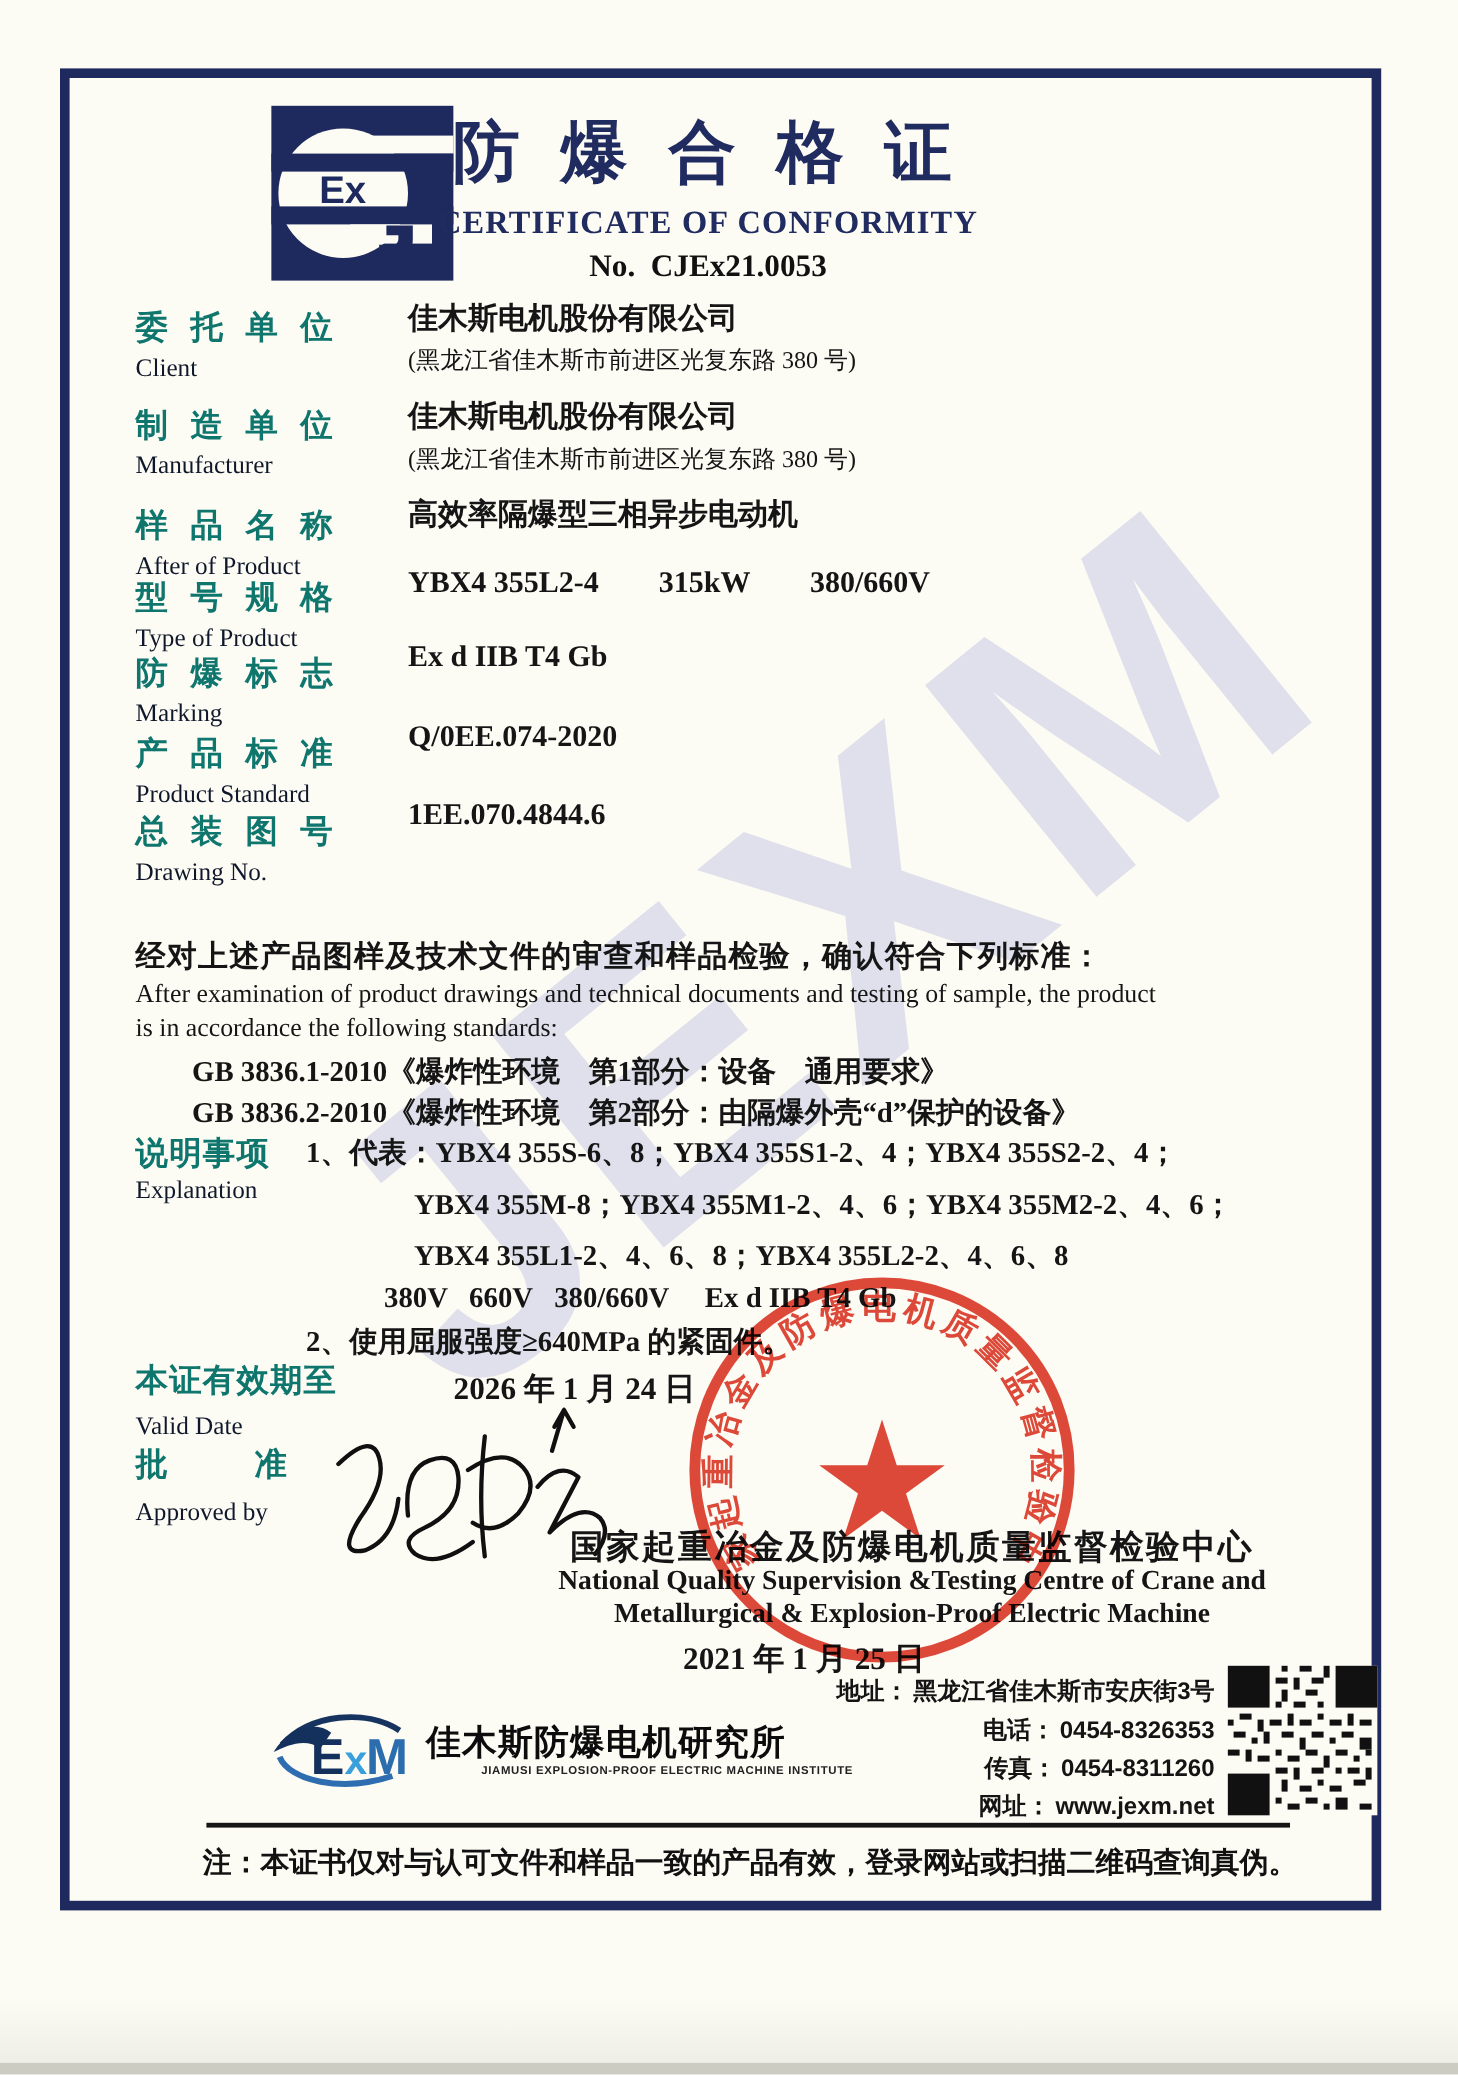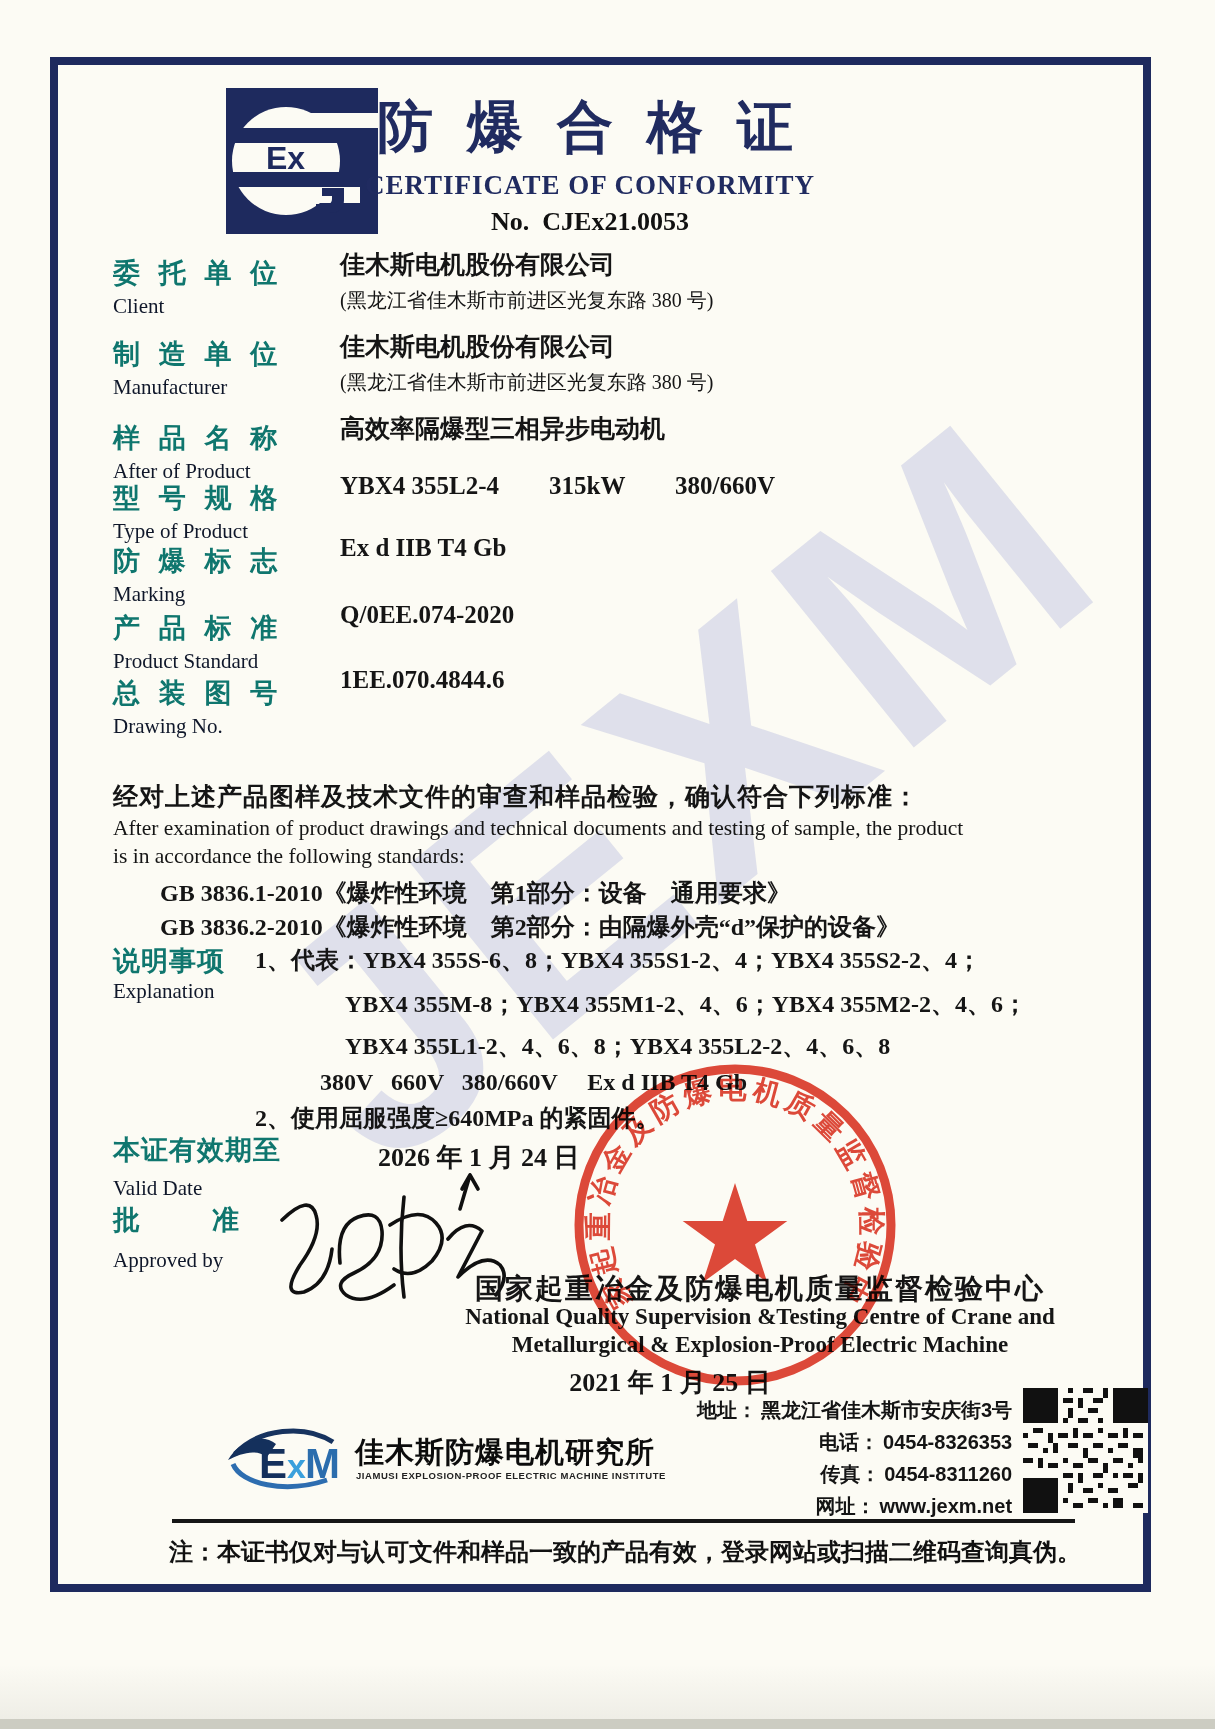--- a/index.html
+++ b/index.html
@@ -40,21 +40,21 @@
   .fnote { font-size:20px; margin-top:6px; white-space:pre; }
   .stmt-cn { font-size:25px; font-weight:bold; letter-spacing:1px; white-space:nowrap; }
   .stmt-en { font-size:21.5px; white-space:nowrap; }
   .gb-line { font-size:24px; font-weight:bold; white-space:nowrap; }
   .exp-line { font-size:24px; font-weight:bold; white-space:pre; }
   .center-cn { font-size:28px; font-weight:bold; letter-spacing:2px; text-align:center; white-space:nowrap; }
   .center-en { font-size:23px; font-weight:bold; text-align:center; white-space:nowrap; }
   .center-date { font-size:26px; font-weight:bold; text-align:center; white-space:nowrap; }
   .sans { font-family:"Liberation Sans","DejaVu Sans",sans-serif; }
   .inst-cn { font-size:29px; font-weight:bold; color:#0c0c0c; letter-spacing:1px; white-space:nowrap; }
-  .inst-en { font-size:9.5px; font-weight:bold; color:#222; letter-spacing:0.55px; white-space:nowrap; }
+  .inst-en { font-size:9.5px; font-weight:bold; color:#222; letter-spacing:0.55px; white-space:nowrap;margin-left:45px; }
   .contact-row { display:flex; font-size:20px; font-weight:700; color:#141414; line-height:24px; margin-bottom:8px; white-space:nowrap;justify-content:flex-end; }
   .contact-row .cl { width:64px; }
   .divider { position:absolute; left:172px; top:1519px; width:903px; height:4px; background:#161616; }
   .note-line {
     position:absolute; left:150px; top:1536px; width:950px; text-align:center;
     font-size:24px; font-weight:700; color:#111; white-space:nowrap;
   }
   .seal { position:absolute; left:565px; top:1055px; width:340px; height:340px;
           mix-blend-mode:multiply; opacity:0.92; z-index:3; pointer-events:none; }
   .scan-fade { position:absolute; left:0; right:0; bottom:10px; height:55px;

